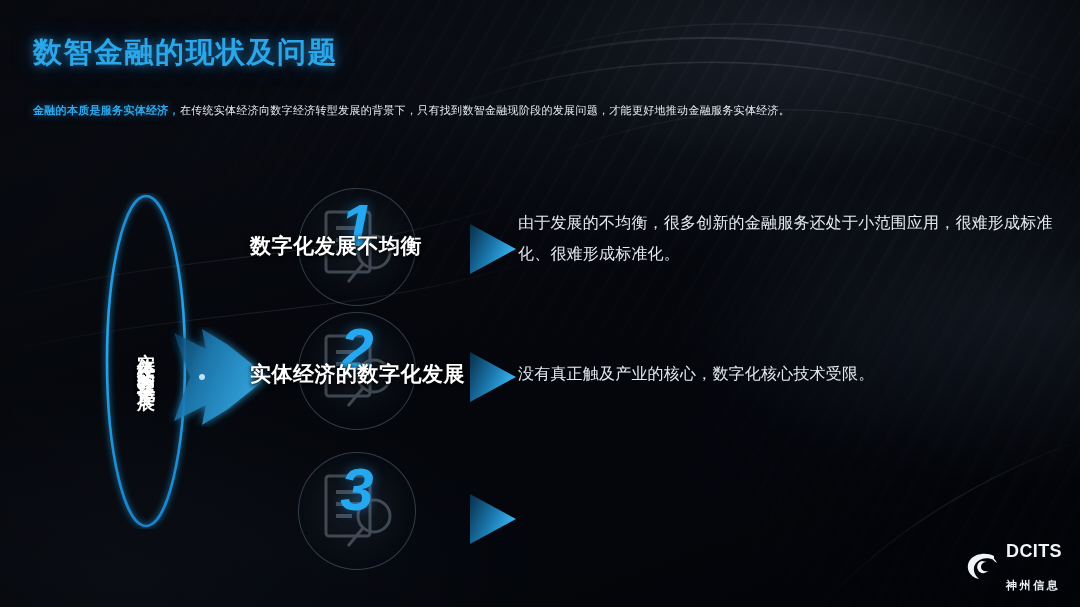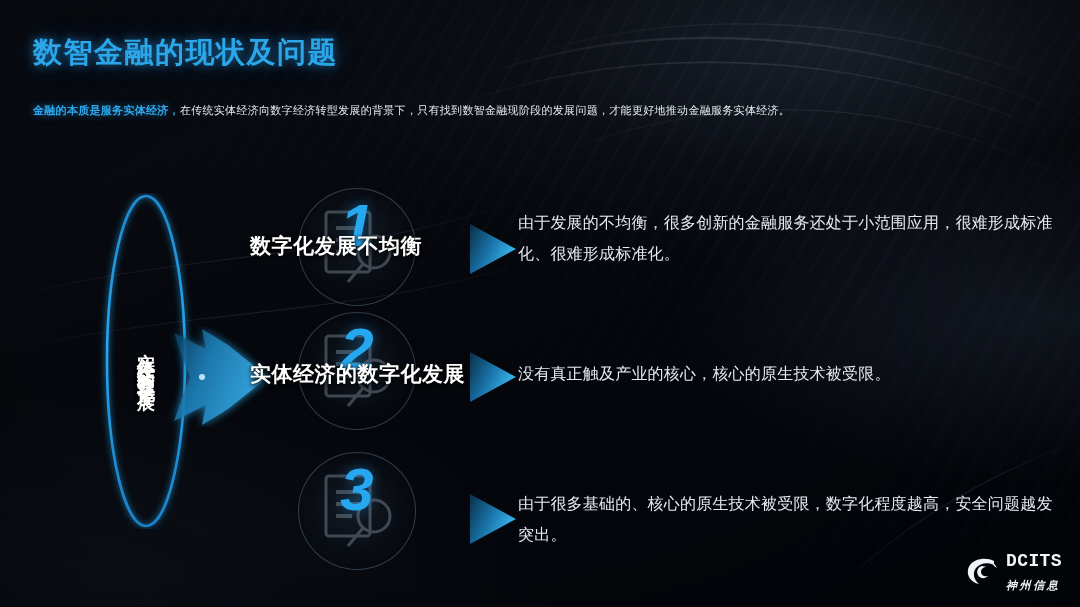--- a/index.html
+++ b/index.html
@@ -229,29 +229,27 @@
     align-items: center;
     gap: 8px;
   }
   .logo-mark { width: 33px; height: 30px; }
   .logo-text { display: flex; flex-direction: column; line-height: 1; }
   .logo-en {
     font-size: 18px;
     font-weight: 700;
     color: #f2f5f8;
     letter-spacing: 0.4px;
-    font-family: Liberation Mono, monospace;
   }
   .logo-cn {
     font-size: 11px;
     font-weight: 700;
     color: #eef2f6;
     letter-spacing: 2.6px;
-    margin-top: 10px;
-    font-style: italic;
+    margin-top: 20px;
   }
 </style>
 </head>
 <body>
 
 <div class="slide">
 
   <div class="bg-base"></div>
   <div class="bg-streaks"></div>
   <div class="bg-streaks2"></div>
@@ -372,21 +370,21 @@
     <svg class="chev" viewBox="0 0 62 62">
       <defs>
         <linearGradient id="cg2" x1="0" y1="0" x2="1" y2="0.5">
           <stop offset="0%" stop-color="#0a3350" stop-opacity="0.9"></stop>
           <stop offset="55%" stop-color="#1b7cb4" stop-opacity="0.95"></stop>
           <stop offset="100%" stop-color="#3cb8f2" stop-opacity="1"></stop>
         </linearGradient>
       </defs>
       <path d="M8,6 L8,56 L54,31 Z" fill="url(#cg2)"></path>
     </svg>
-    <div class="row-desc">没有真正触及产业的核心，核心的原生技术被受限。</div>
+    <div class="row-desc">没有真正触及产业的核心，数字化核心技术受限。</div>
   </div>
 
   <div class="row row-3">
     <div class="badge">
       <div class="badge-circle"></div>
       <svg class="badge-icon" viewBox="0 0 92 92">
         <rect x="14" y="12" width="44" height="60" rx="3" fill="none" stroke="#b9ccdd" stroke-width="3"></rect>
         <line x1="24" y1="28" x2="48" y2="28" stroke="#b9ccdd" stroke-width="4"></line>
         <line x1="24" y1="40" x2="48" y2="40" stroke="#b9ccdd" stroke-width="4"></line>
         <line x1="24" y1="52" x2="40" y2="52" stroke="#b9ccdd" stroke-width="4"></line>
@@ -398,21 +396,20 @@
     <svg class="chev" viewBox="0 0 62 62">
       <defs>
         <linearGradient id="cg3" x1="0" y1="0" x2="1" y2="0.5">
           <stop offset="0%" stop-color="#0a3350" stop-opacity="0.9"></stop>
           <stop offset="55%" stop-color="#1b7cb4" stop-opacity="0.95"></stop>
           <stop offset="100%" stop-color="#3cb8f2" stop-opacity="1"></stop>
         </linearGradient>
       </defs>
       <path d="M8,6 L8,56 L54,31 Z" fill="url(#cg3)"></path>
     </svg>
-    <div class="row-desc">由于很多基础的、核心的原生技术被受限，数字化程度越高，安全问题越发突出。</div>
   </div>
 
   <div class="logo">
     <svg class="logo-mark" viewBox="0 0 33 30">
       <path d="M29,4 C22,0 10,1 5,8 C0,15 4,25 14,27 C9,23 7,16 11,11 C15,6 23,5 29,8 Z" fill="#f0f4f8"></path>
       <path d="M17,9 C13,10 11,14 13,18 C15,22 20,22 23,19 C19,20 16,18 16,15 C16,12 18,10 22,10 Z" fill="#f0f4f8"></path>
       <path d="M20,2 C25,3 30,6 32,11 L29,9 C27,5 24,3 20,2 Z" fill="#f0f4f8"></path>
     </svg>
     <div class="logo-text">
       <div class="logo-en">DCITS</div>

